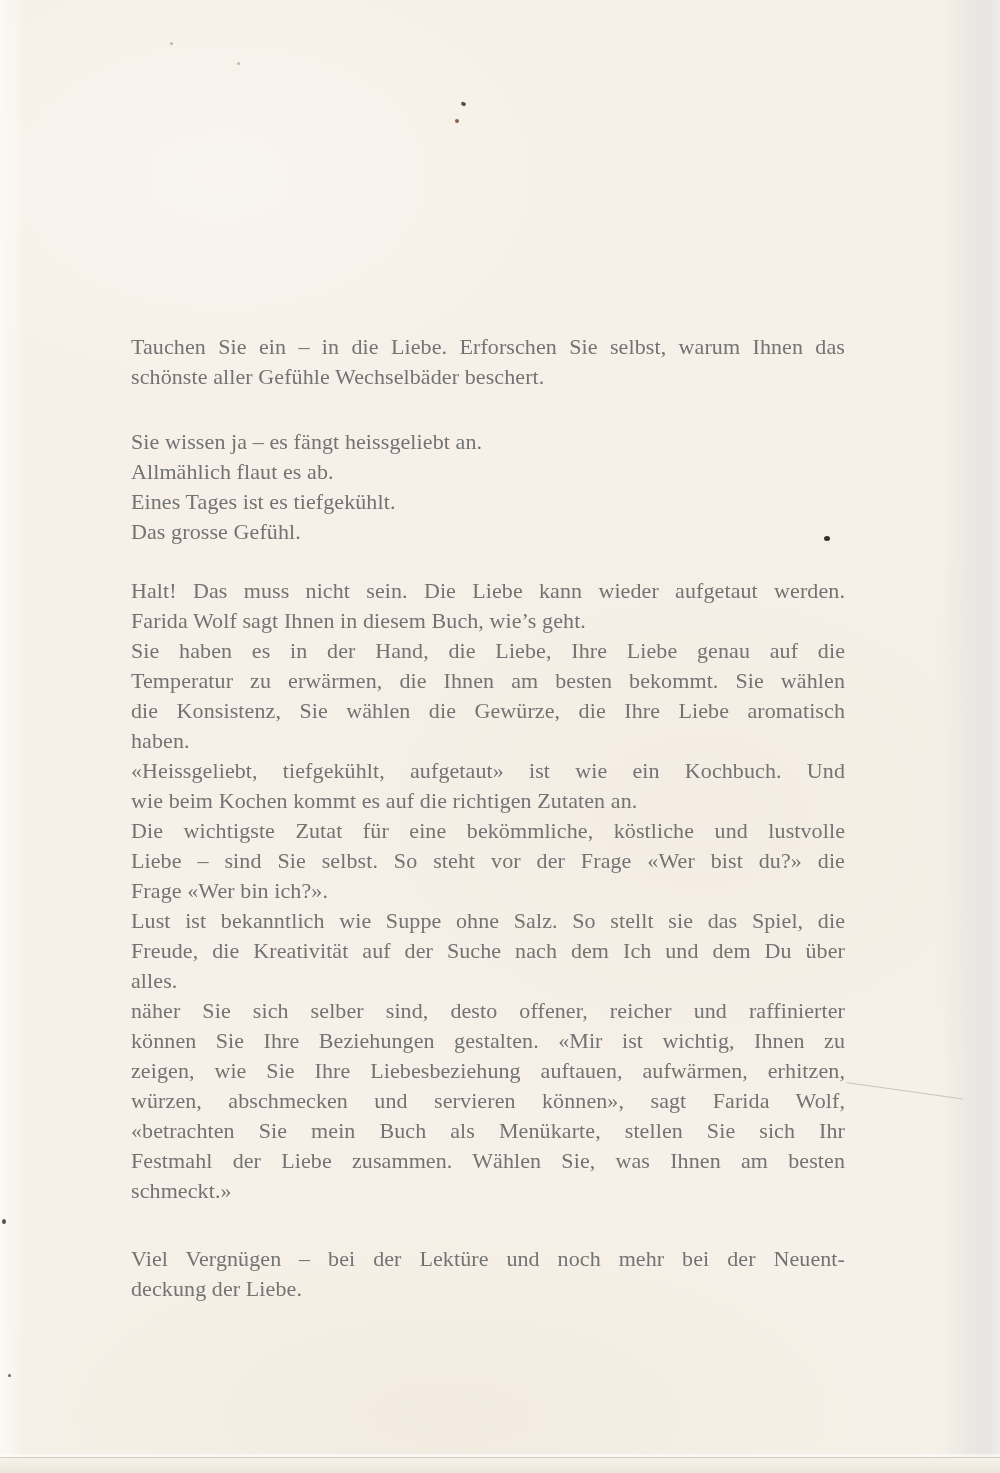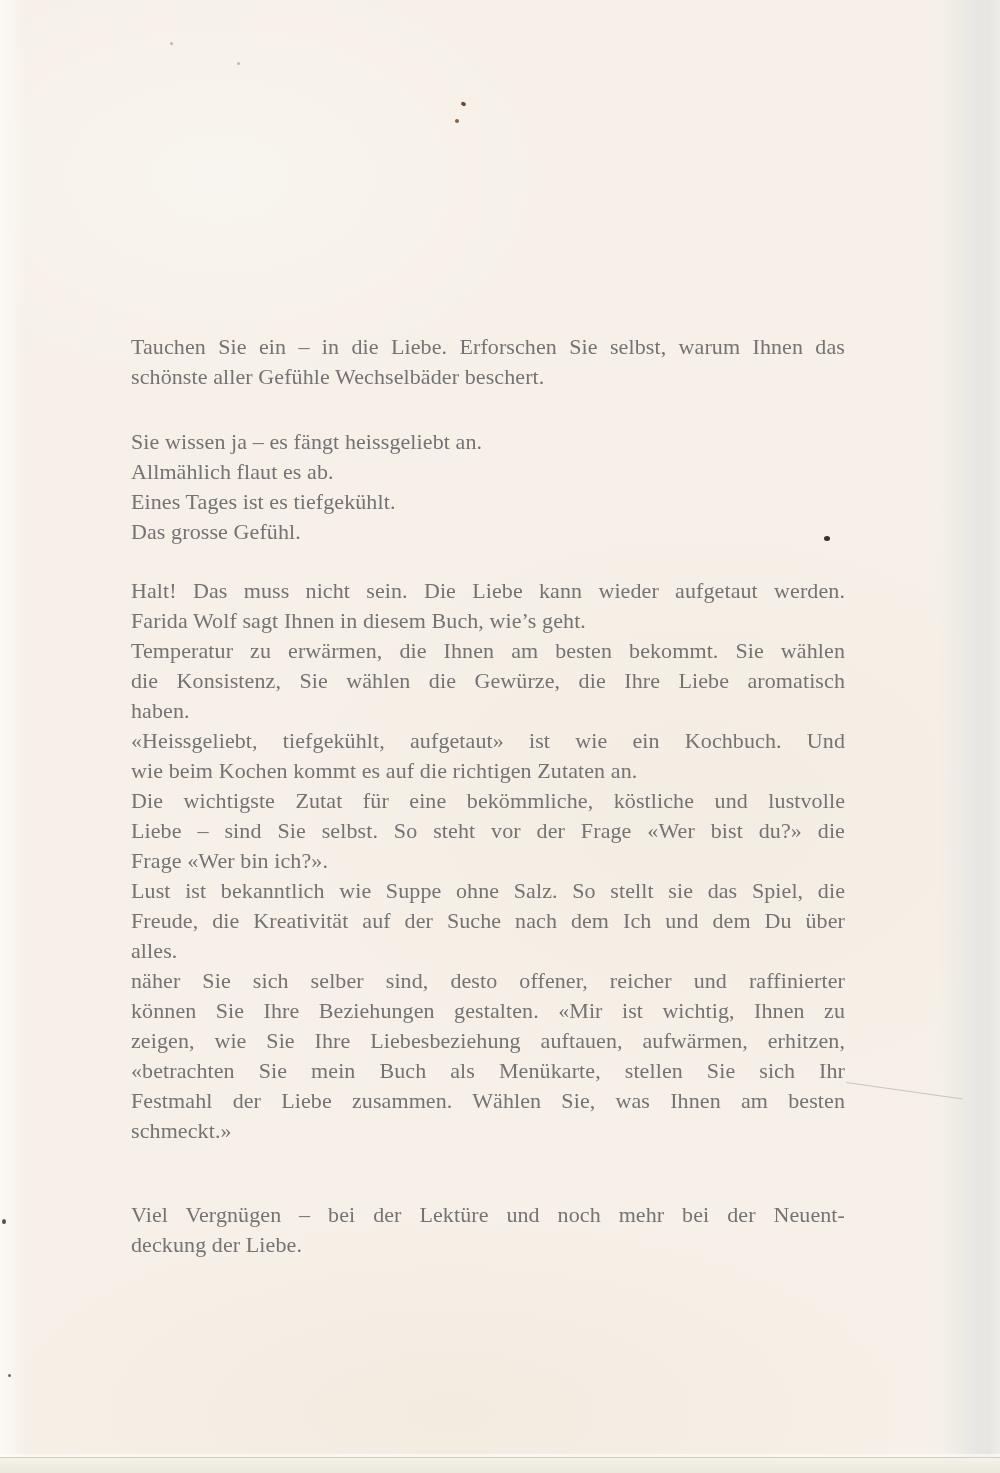--- a/index.html
+++ b/index.html
@@ -43,21 +43,21 @@
   .text-col {
     position:absolute; left:131px; top:332px; width:714px;
     font-size:22px; line-height:30px;
     letter-spacing:0.1px;
   }
   .line { white-space:nowrap; }
   .j { text-align:justify; text-align-last:justify; text-justify:inter-word; }
   .l { text-align:left; text-align-last:left; }
   .gap-verse   { margin-top:35px; }
   .gap-body    { margin-top:29px; }
-  .gap-closing { margin-top:54px; }
+  .gap-closing { margin-top:38px; }
   .speck { position:absolute; border-radius:50%; pointer-events:none; }
   #sp1 { left:461px; top:102px; width:5px; height:4px; background:#6b4a35; transform:rotate(25deg); }
   #sp2 { left:455px; top:119px; width:4px; height:4px; background:#8a6149; }
   #sp3 { left:824px; top:536px; width:6px; height:5px; background:#362f27; }
   #sp4 { left:2px;  top:1219px; width:4px; height:5px; background:#55504a; }
   #sp5 { left:8px;  top:1374px; width:3px; height:3px; background:#6e685f; }
   #sp6 { left:170px; top:42px;  width:3px; height:3px; background:#c0b4a2; }
   #sp7 { left:237px; top:62px;  width:3px; height:3px; background:#c6baa8; }
   .scratch {
     position:absolute; left:846px; top:1082px; width:118px; height:1px;
@@ -95,20 +95,21 @@
       <div class="line l">Eines Tages ist es tiefgekühlt.</div>
       <div class="line l">Das grosse Gefühl.</div>
     </div>
 
     <div class="block gap-body">
       <div class="line j">Halt! Das muss nicht sein. Die Liebe kann wieder aufgetaut werden.</div>
       <div class="line l">Farida Wolf sagt Ihnen in diesem Buch, wie’s geht.</div>
     </div>
 
     <div class="block">
+      <div class="line j">Sie haben es in der Hand, die Liebe, Ihre Liebe genau auf die</div>
       <div class="line j">Temperatur zu erwärmen, die Ihnen am besten bekommt. Sie wählen</div>
       <div class="line j">die Konsistenz, Sie wählen die Gewürze, die Ihre Liebe aromatisch</div>
       <div class="line l">haben.</div>
     </div>
 
     <div class="block">
       <div class="line j">«Heissgeliebt, tiefgekühlt, aufgetaut» ist wie ein Kochbuch. Und</div>
       <div class="line l">wie beim Kochen kommt es auf die richtigen Zutaten an.</div>
     </div>
 
@@ -121,20 +122,21 @@
     <div class="block">
       <div class="line j">Lust ist bekanntlich wie Suppe ohne Salz. So stellt sie das Spiel, die</div>
       <div class="line j">Freude, die Kreativität auf der Suche nach dem Ich und dem Du über</div>
       <div class="line l">alles.</div>
     </div>
 
     <div class="block">
       <div class="line j">näher Sie sich selber sind, desto offener, reicher und raffinierter</div>
       <div class="line j">können Sie Ihre Beziehungen gestalten. «Mir ist wichtig, Ihnen zu</div>
       <div class="line j">zeigen, wie Sie Ihre Liebesbeziehung auftauen, aufwärmen, erhitzen,</div>
+      <div class="line j">würzen, abschmecken und servieren können», sagt Farida Wolf,</div>
       <div class="line j">«betrachten Sie mein Buch als Menükarte, stellen Sie sich Ihr</div>
       <div class="line j">Festmahl der Liebe zusammen. Wählen Sie, was Ihnen am besten</div>
       <div class="line l">schmeckt.»</div>
     </div>
 
     <div class="block gap-closing">
       <div class="line j">Viel Vergnügen – bei der Lektüre und noch mehr bei der Neuent-</div>
       <div class="line l">deckung der Liebe.</div>
     </div>
 

